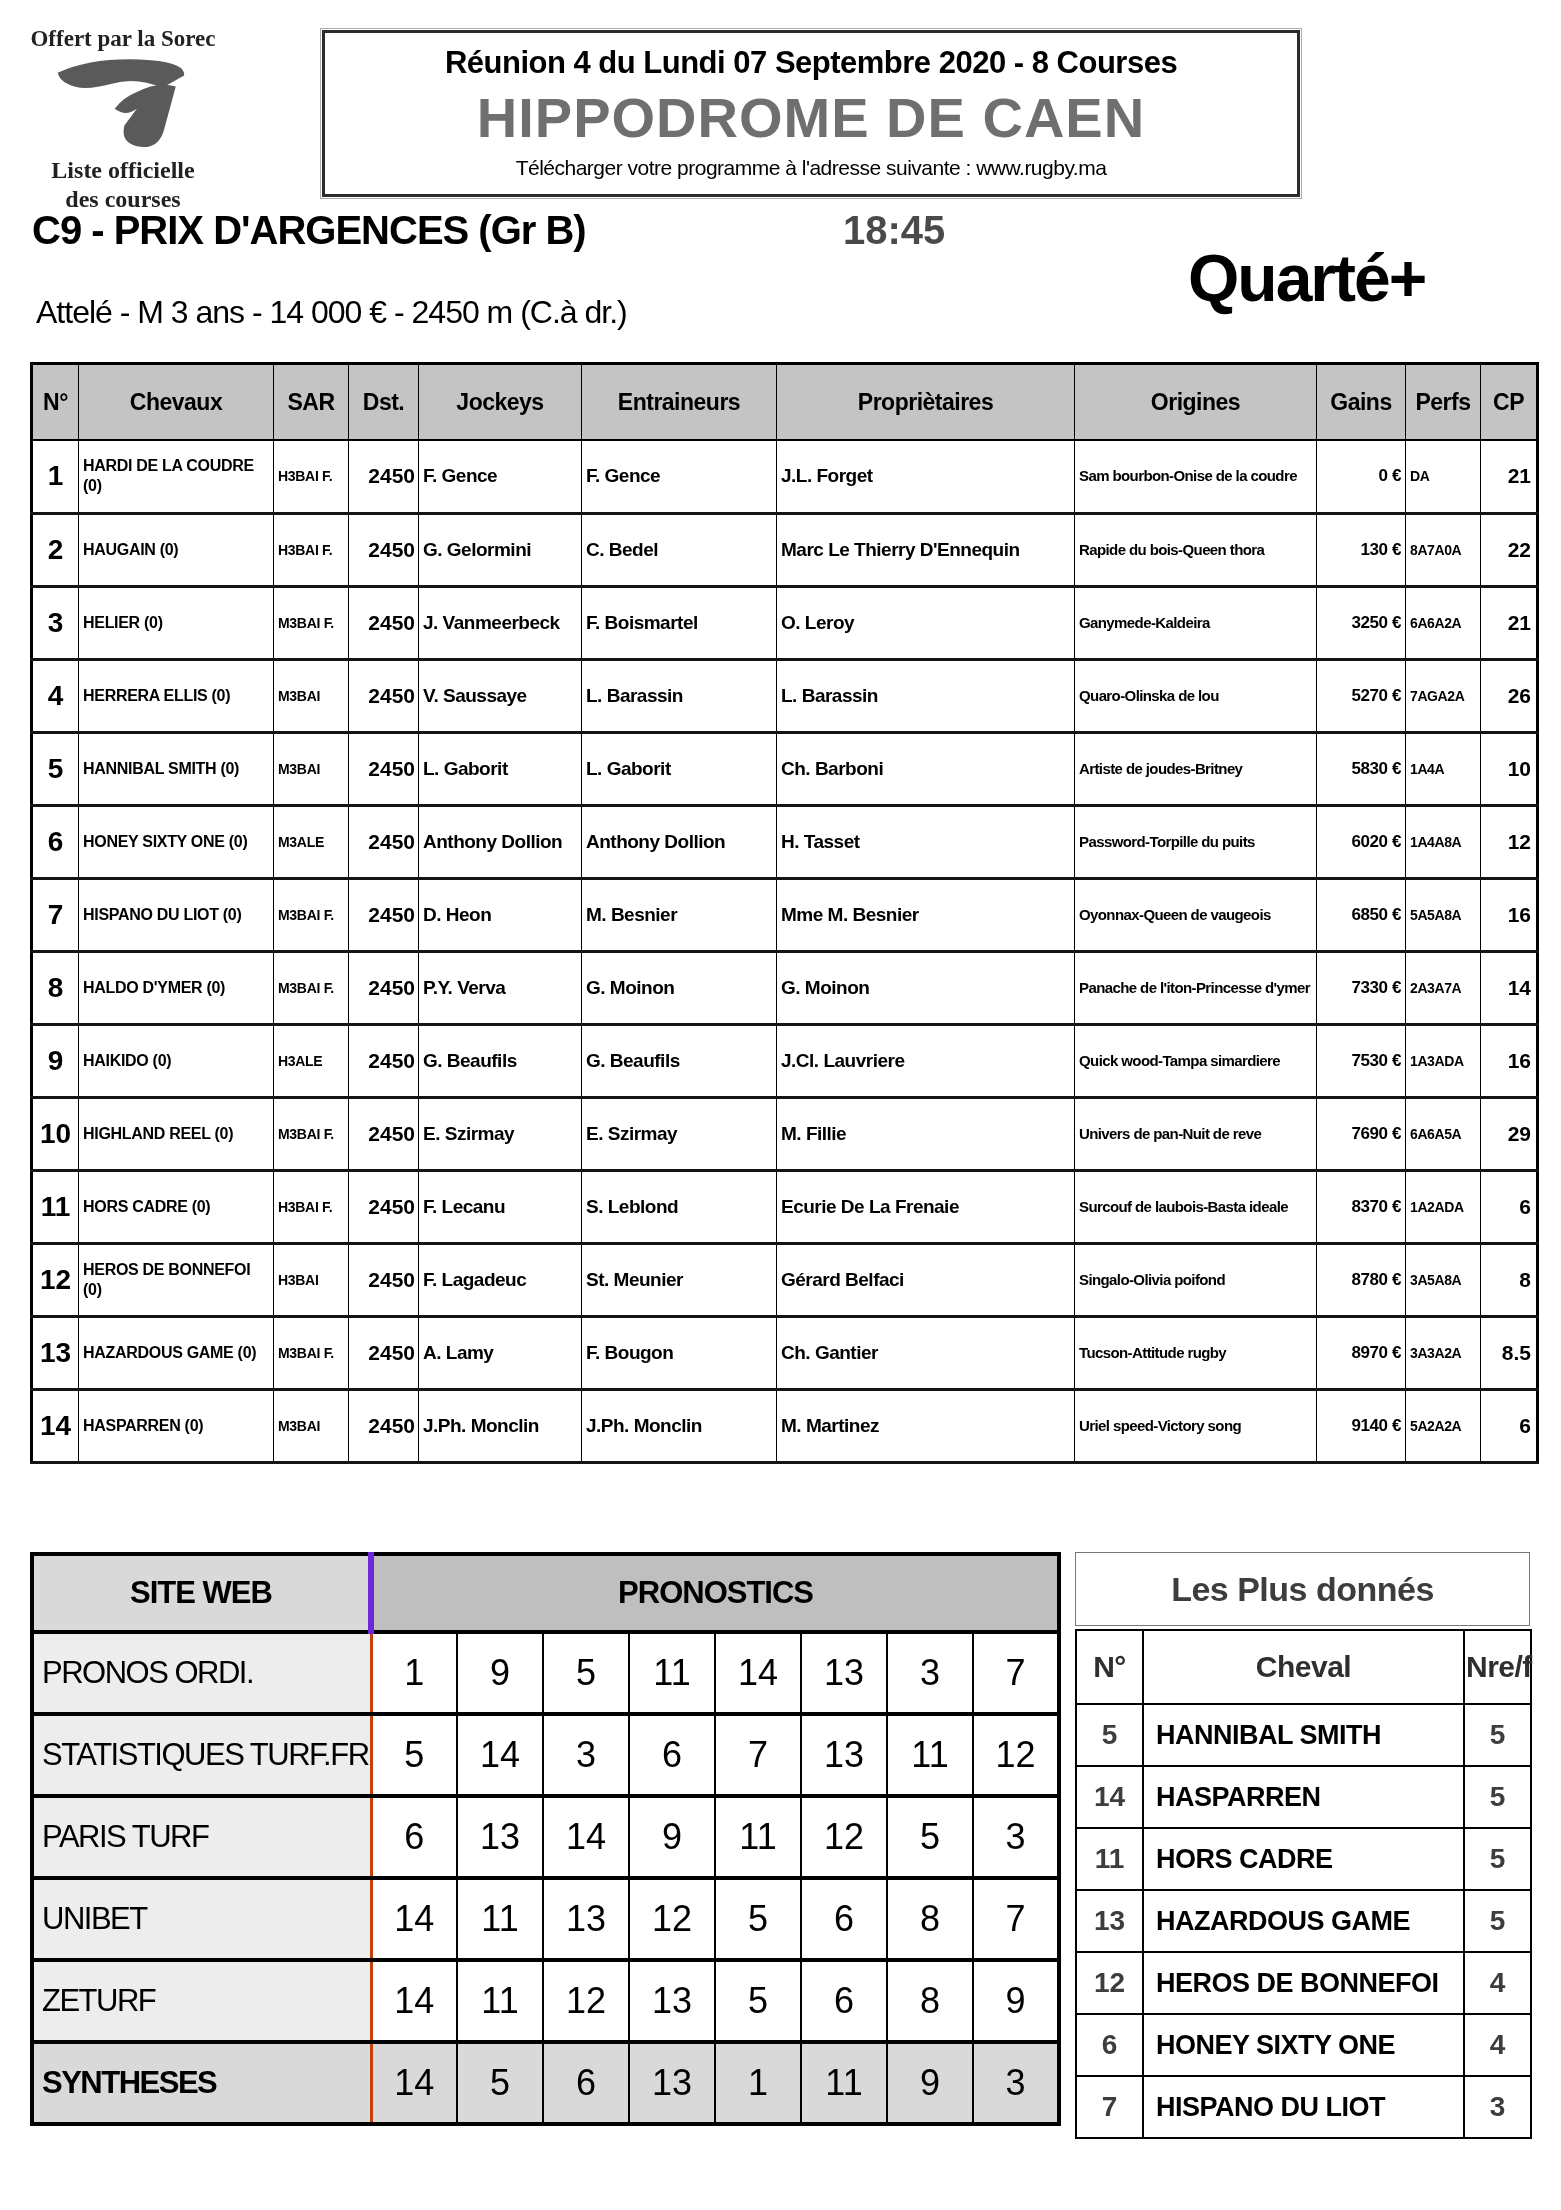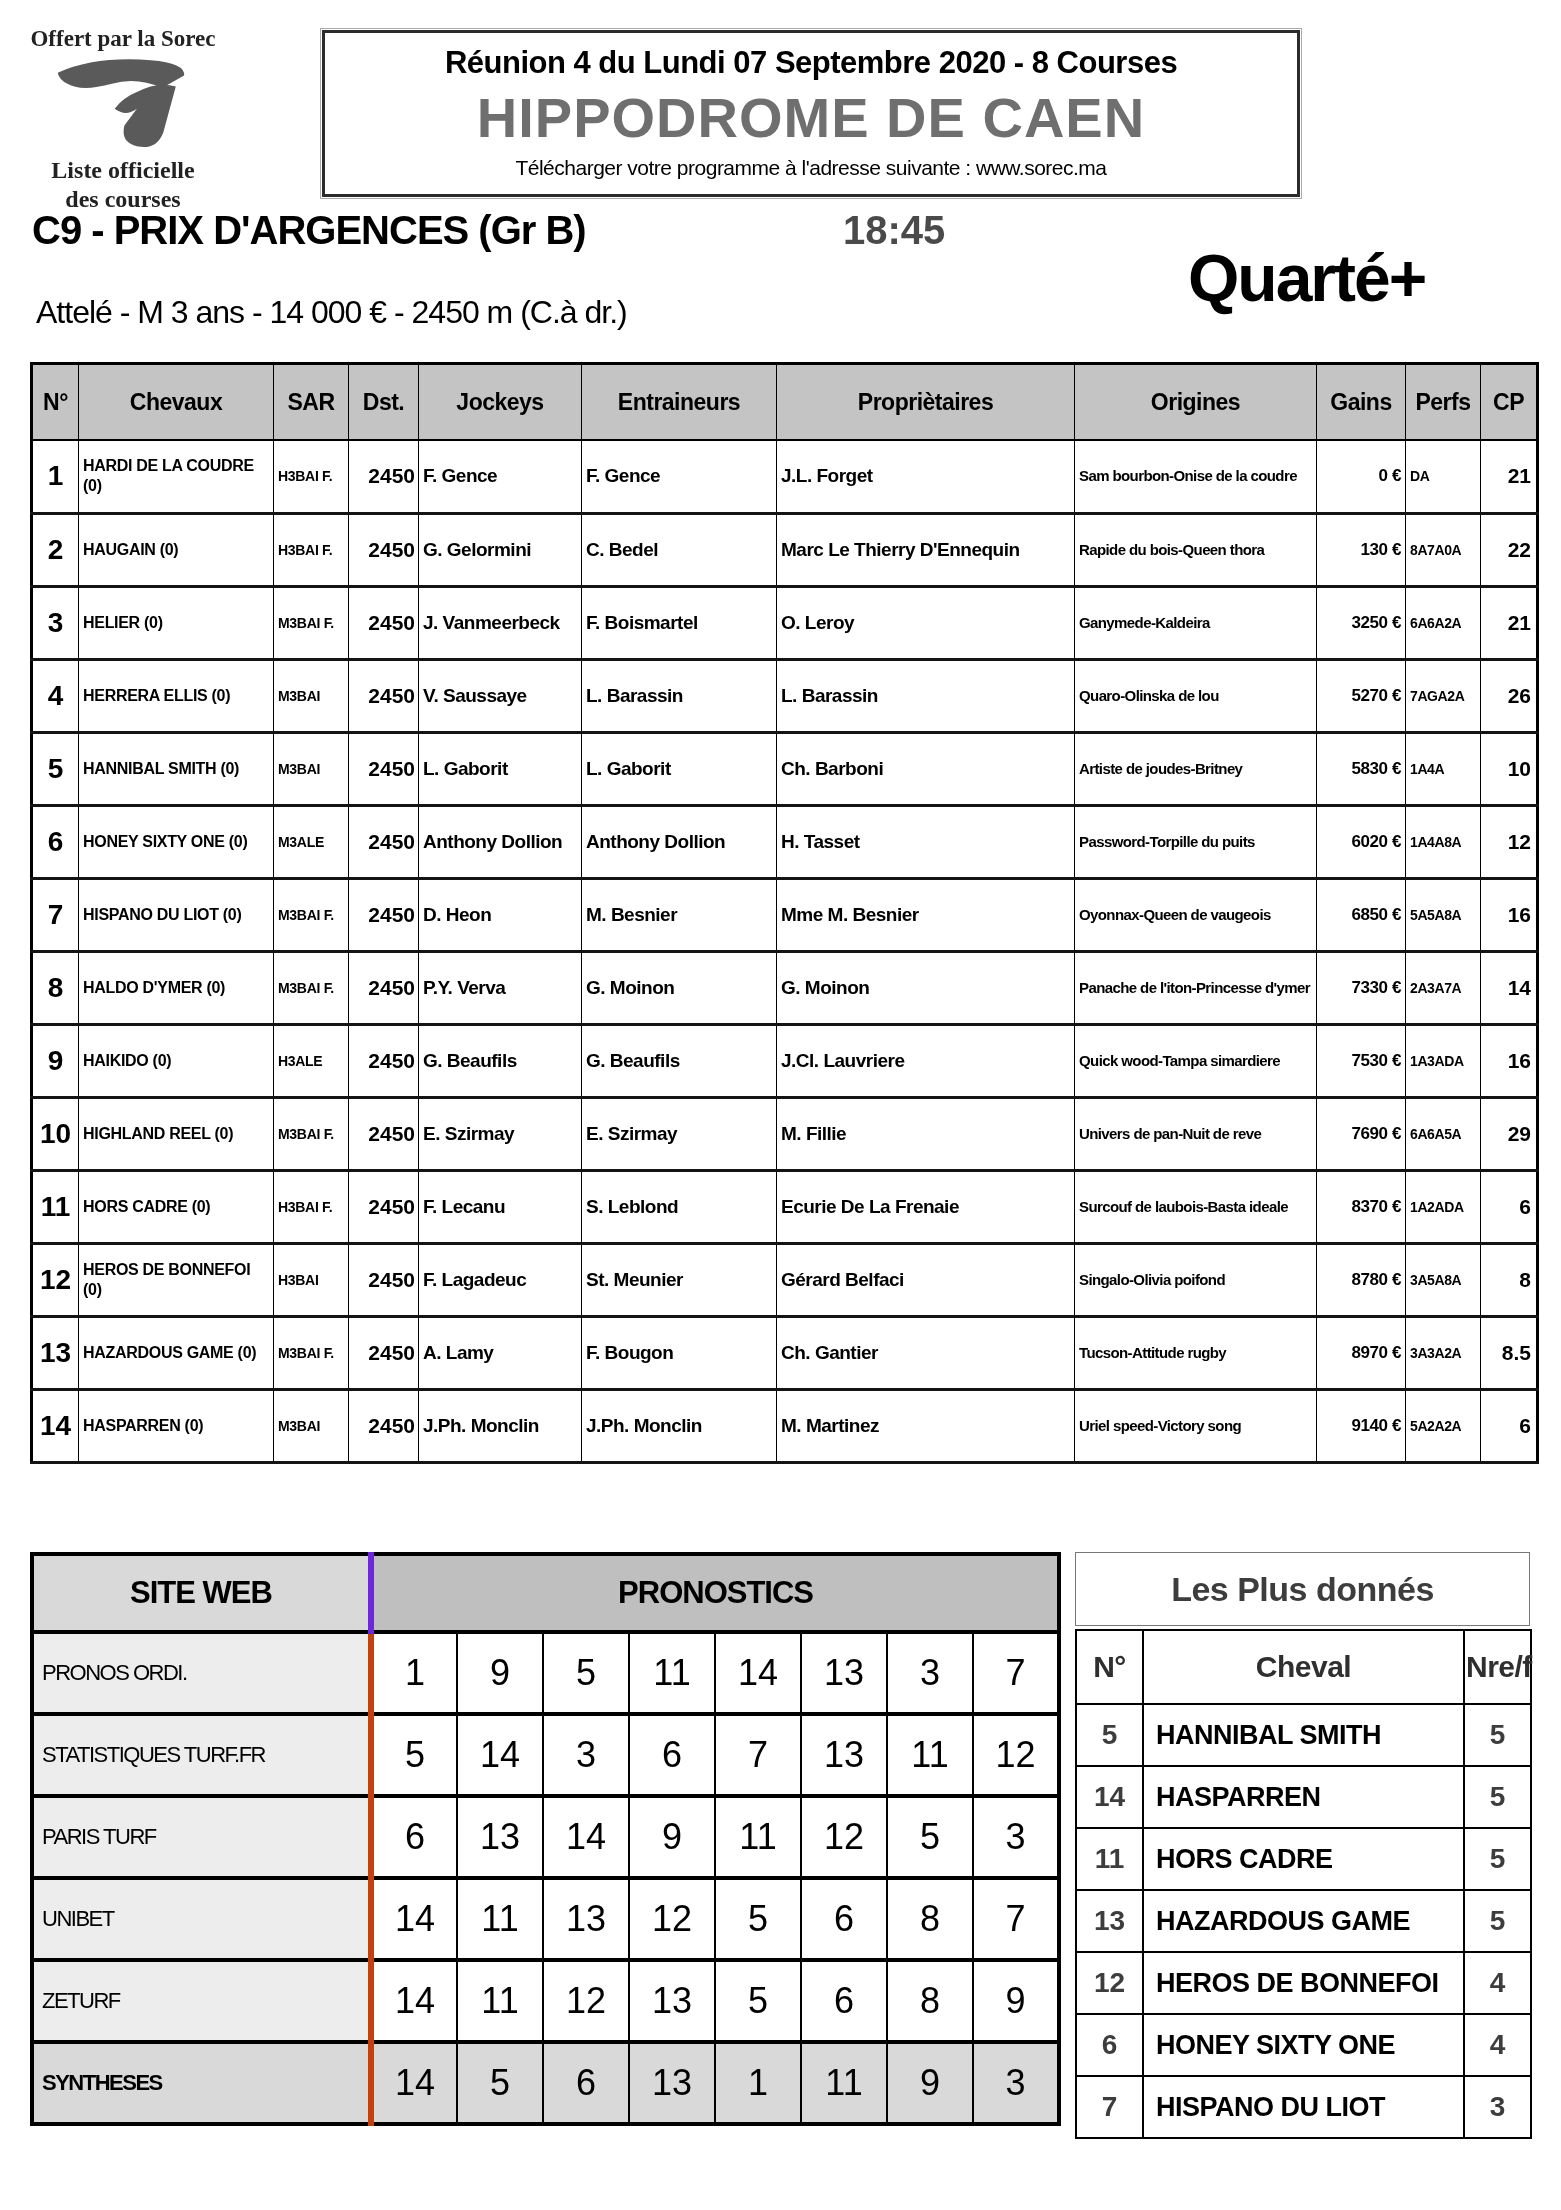--- a/index.html
+++ b/index.html
@@ -44,22 +44,22 @@
   .runners td.perfs{font-size:14px;letter-spacing:-0.4px;margin-left:45px;}
   .runners td.cp{font-size:21px;text-align:right;padding-right:5px;}
 
   
   .prono{position:absolute;left:30px;top:1552px;width:1027px;table-layout:fixed;border:4px solid #000;}
   .prono th,.prono td{border:2px solid #000;}
   .prono thead tr{height:78px;border-bottom:4px solid #000;}
   .prono th.siteweb-h{background:#d9d9d9;font-size:31px;letter-spacing:-1px;border-right:6px solid #6d28d9;}
   .prono th.prono-h{background:#bfbfbf;font-size:31px;letter-spacing:-1px;}
   .prono tbody tr{height:82px;border-top:4px solid #000;}
-  .prono td.site{background:#ededed;font-size:22px;font-weight:400;letter-spacing:-1.5px;
-                 padding-left:8px;border-right:6px solid #c2410c;}
+  .prono td.site{background:#ededed;font-size:31px;font-weight:400;letter-spacing:-1.5px;
+                 padding-left:8px;border-right:3px solid #c2410c;}
   .prono td.pick{font-size:36px;font-weight:400;text-align:center;background:#fff;}
   .prono tbody tr:last-child td{background:#d9d9d9;}
   .prono tbody tr:last-child td.site{font-weight:bold;}
 
   
   .plus{position:absolute;left:1075px;top:1552px;width:455px;border-radius:11px;}
   .plus-title{border:1px solid #777;height:72px;display:flex;align-items:center;justify-content:center;
               font-size:34px;font-weight:bold;color:#3d3d3d;letter-spacing:-0.5px;background:#fff;}
   .plus table{width:455px;table-layout:fixed;border:2px solid #000;margin-top:3px;}
   .plus th{font-size:30px;color:#2f2f2f;height:70px;border:2px solid #000;font-weight:bold;letter-spacing:-0.5px;}
@@ -81,21 +81,21 @@
     </svg>
     <div class="logo-tagline">
       <div>Liste officielle</div>
       <div>des courses</div>
     </div>
   </div>
 
   <div class="header-box">
     <div class="meeting">Réunion 4 du Lundi 07 Septembre 2020 - 8 Courses</div>
     <div class="hippodrome">HIPPODROME DE CAEN</div>
-    <div class="download">Télécharger votre programme à l'adresse suivante : www.sorec.ma</div>
+    <div class="download">Télécharger votre programme à l'adresse suivante : www.rugby.ma</div>
   </div>
 
   <div class="race-title">C9 - PRIX D'ARGENCES (Gr B)</div>
   <div class="race-time">18:45</div>
   <div class="bet-type">Quarté+</div>
   <div class="conditions">Attelé - M 3 ans - 14 000 € - 2450 m (C.à dr.)</div>
 
   <table class="runners">
     <colgroup>
       <col style="width:47px">

